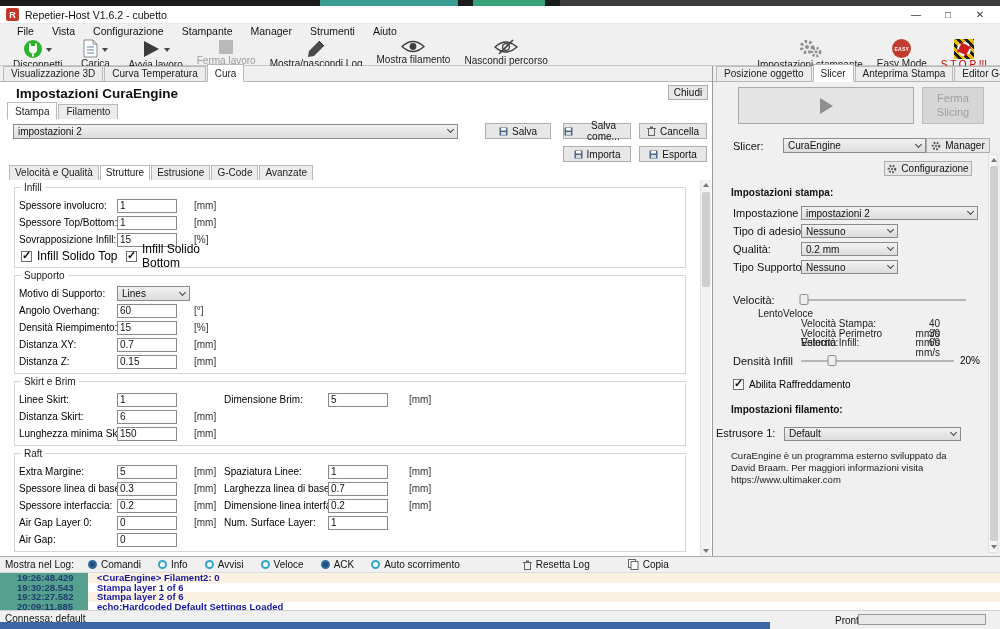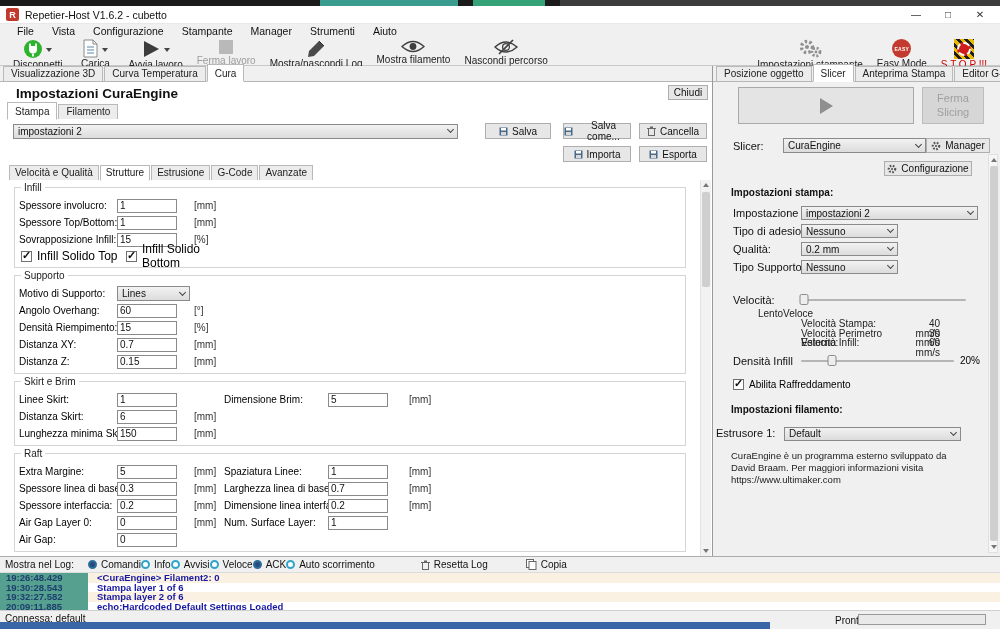--- a/index.html
+++ b/index.html
@@ -120,29 +120,29 @@
   .dens-row .dv{margin-left:6px}
   .cool-row{display:flex;align-items:center;gap:5px;margin:12px 0 0 20px;font-size:10px}
   .ext-row{display:flex;align-items:flex-start;margin:12px 0 0 3px;height:14px}
   .desc{margin:9px 28px 0 18px;font-size:9.5px;line-height:1.3;color:#222}
   .rscroll{position:absolute;top:72px;right:2px;bottom:3px;width:10px;background:#f6f6f6;border:1px solid #e0e0e0}
 
   
   .logpanel{position:absolute;top:556px;left:0;width:1000px;height:54px;background:#fff;border-top:1px solid #adadad}
   .logbar{height:16px;background:#f0f0f0;border-bottom:1px solid #dcdcdc;display:flex;align-items:center;font-size:10px;color:#111}
   .logbar .lbl{margin:0 14px 0 5px}
-  .tgl{display:flex;align-items:center;gap:4px;}
+  .tgl{display:flex;align-items:center;gap:4px;margin-right:17px}
   .tgl-dot{width:9px;height:9px;border-radius:50%;border:2px solid #31a5c9;background:#fff;flex:none}
   .tgl-dot.on{background:#274b7a;border-color:#2b6e9e}
   .logact{display:flex;align-items:center;gap:4px;margin-left:46px}
   .logact.copy{margin-left:38px}
   .logrows{height:38px;overflow:hidden}
   .lrow{display:flex;height:9.5px;line-height:9.5px;font-family:"DejaVu Sans Mono",monospace;font-size:9.5px;font-weight:bold}
   .lrow.odd{background:#faf1e2}
-  .ltime{width:88px;background:#56a08f;color:#1d3f6e;padding-left:6px;flex:none}
+  .ltime{width:88px;background:#56a08f;color:#1d3f6e;padding-left:17px;flex:none}
   .ltext{padding-left:9px;color:#1717a2;white-space:pre}
 
   
   .statusbar{position:absolute;top:610px;left:0;width:1000px;height:19px;background:#f0f0f0;border-top:1px solid #d0d0d0}
   .st-conn{position:absolute;top:2px;left:5px;font-size:10px;color:#111}
   .st-temp{position:absolute;top:2px;left:0;width:770px;text-align:center;font-size:10px;color:#111}
   .blue-strip{position:absolute;top:11px;left:0;width:770px;height:8px;background:#3a66a8}
   .st-ready{position:absolute;top:4px;left:835px;font-size:10px;color:#111}
   .progress{position:absolute;top:3px;left:858px;width:128px;height:11px;border:1px solid #9a9a9a;background:#e9e9e9}
   .progress-fill{height:100%;background:linear-gradient(#8de08d,#35c435)}

